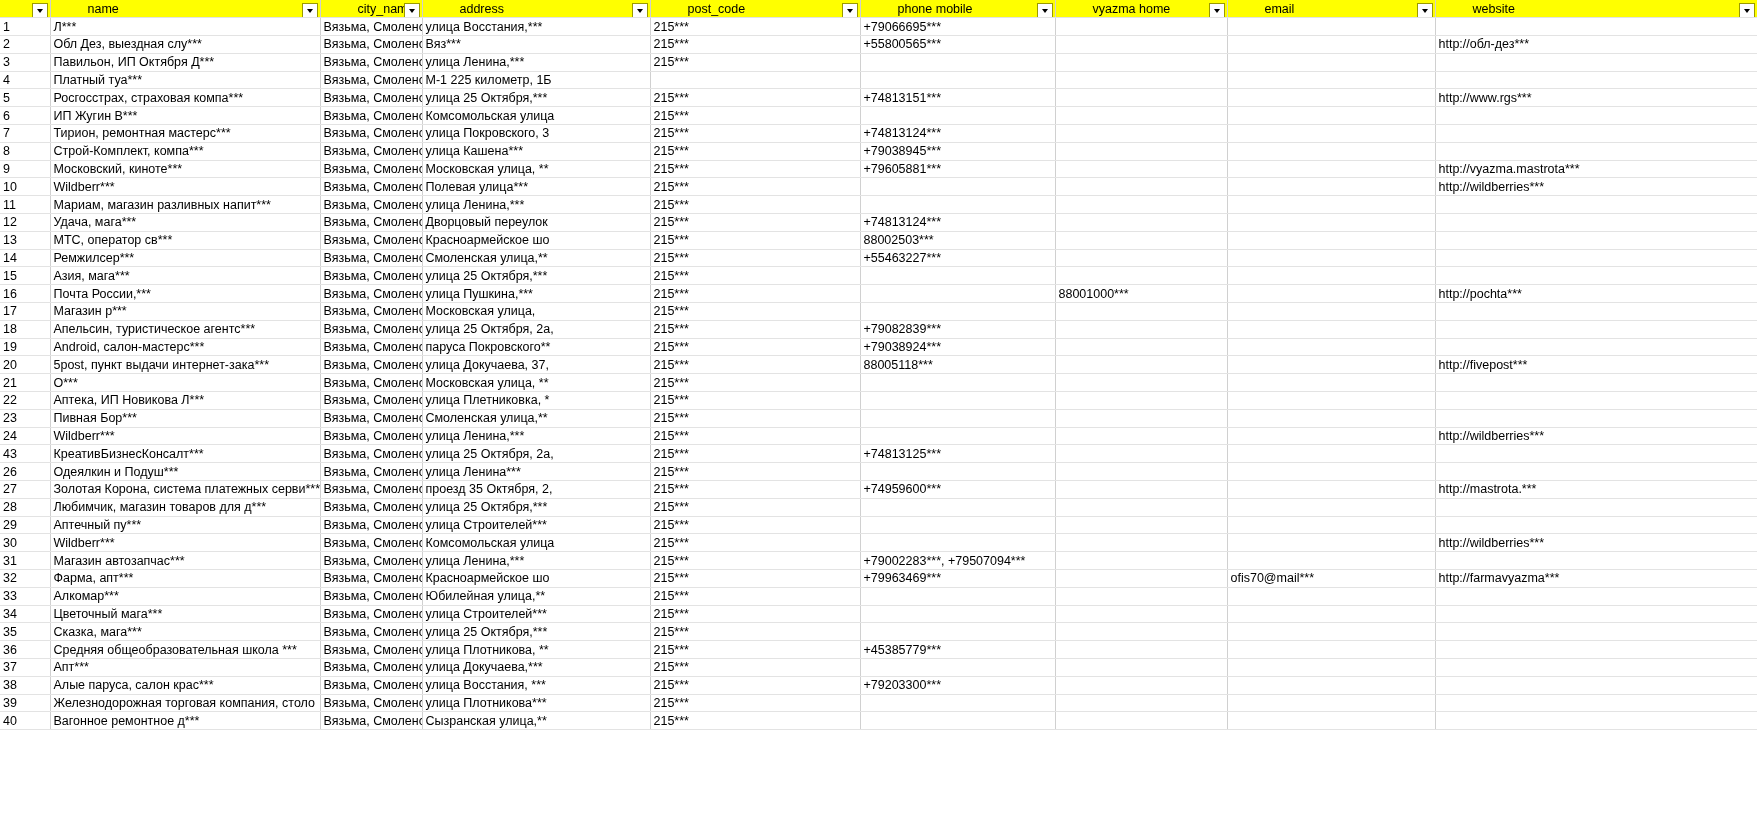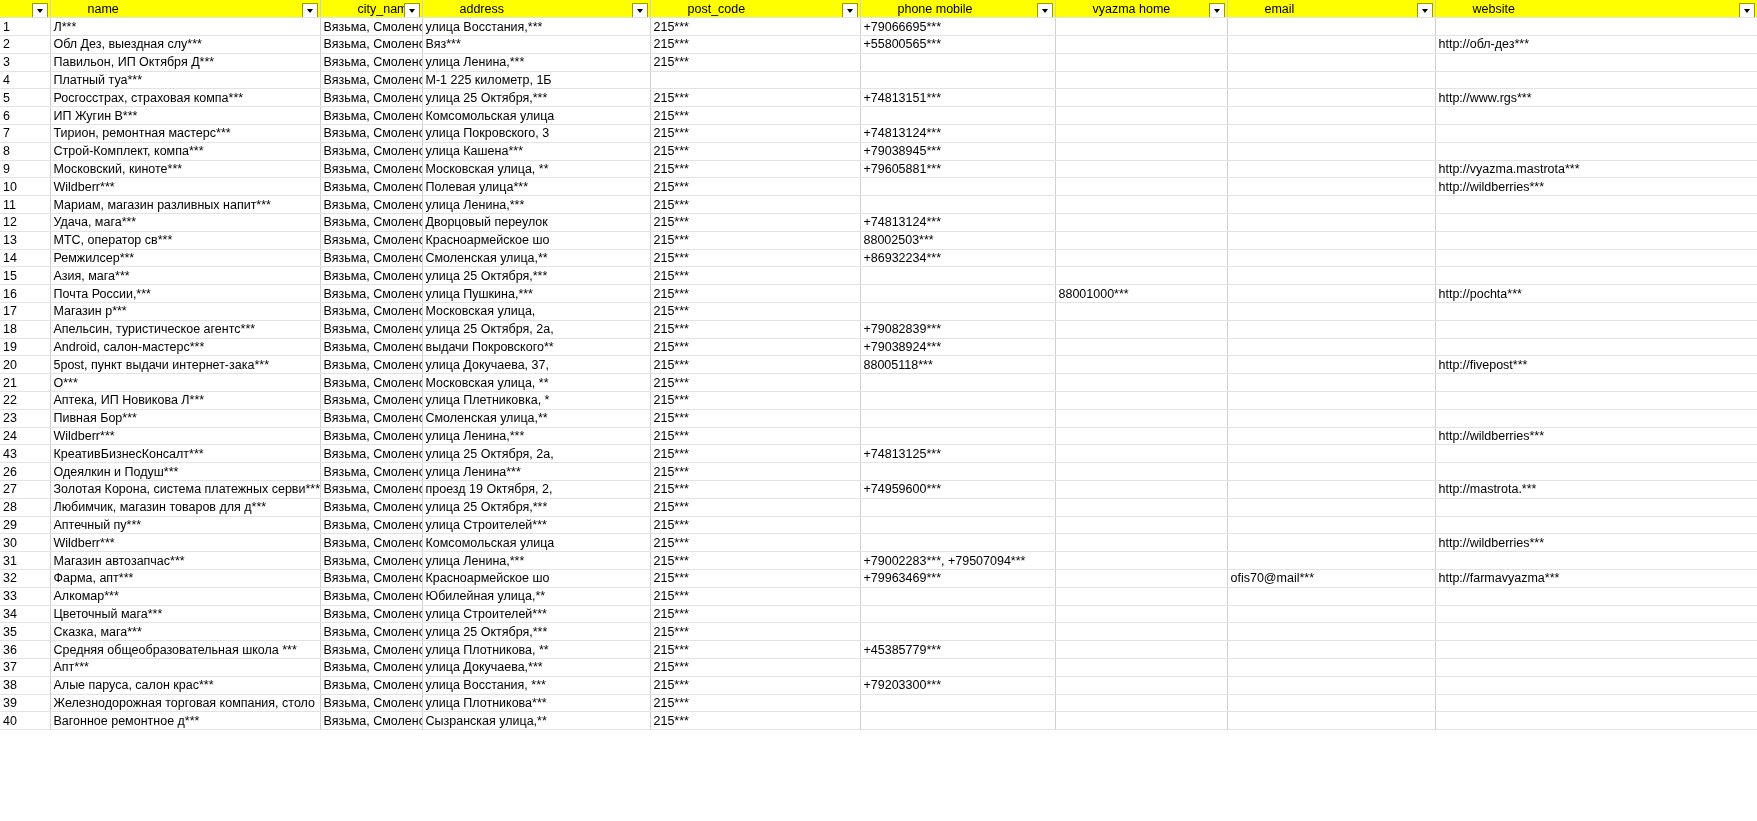--- a/index.html
+++ b/index.html
@@ -302,21 +302,21 @@
           <td class="col-phone_home"></td>
           <td class="col-email"></td>
           <td class="col-website"></td>
         </tr>
         <tr>
           <td class="col-id">14</td>
           <td class="col-name">Ремжилсер***</td>
           <td class="col-city_name">Вязьма, Смоленская</td>
           <td class="col-address">Смоленская улица,**</td>
           <td class="col-post_code">215***</td>
-          <td class="col-phone_mobile">+86932234***</td>
+          <td class="col-phone_mobile">+55463227***</td>
           <td class="col-phone_home"></td>
           <td class="col-email"></td>
           <td class="col-website"></td>
         </tr>
         <tr>
           <td class="col-id">15</td>
           <td class="col-name">Азия, мага***</td>
           <td class="col-city_name">Вязьма, Смоленская</td>
           <td class="col-address">улица 25 Октября,***</td>
           <td class="col-post_code">215***</td>
@@ -355,21 +355,21 @@
           <td class="col-post_code">215***</td>
           <td class="col-phone_mobile">+79082839***</td>
           <td class="col-phone_home"></td>
           <td class="col-email"></td>
           <td class="col-website"></td>
         </tr>
         <tr>
           <td class="col-id">19</td>
           <td class="col-name">Android, салон-мастерс***</td>
           <td class="col-city_name">Вязьма, Смоленская</td>
-          <td class="col-address">выдачи Покровского**</td>
+          <td class="col-address">паруса Покровского**</td>
           <td class="col-post_code">215***</td>
           <td class="col-phone_mobile">+79038924***</td>
           <td class="col-phone_home"></td>
           <td class="col-email"></td>
           <td class="col-website"></td>
         </tr>
         <tr>
           <td class="col-id">20</td>
           <td class="col-name">5post, пункт выдачи интернет-зака***</td>
           <td class="col-city_name">Вязьма, Смоленская</td>
@@ -443,21 +443,21 @@
           <td class="col-post_code">215***</td>
           <td class="col-phone_mobile"></td>
           <td class="col-phone_home"></td>
           <td class="col-email"></td>
           <td class="col-website"></td>
         </tr>
         <tr>
           <td class="col-id">27</td>
           <td class="col-name">Золотая Корона, система платежных серви***</td>
           <td class="col-city_name">Вязьма, Смоленская</td>
-          <td class="col-address">проезд 19 Октября, 2,</td>
+          <td class="col-address">проезд 35 Октября, 2,</td>
           <td class="col-post_code">215***</td>
           <td class="col-phone_mobile">+74959600***</td>
           <td class="col-phone_home"></td>
           <td class="col-email"></td>
           <td class="col-website">http://mastrota.***</td>
         </tr>
         <tr>
           <td class="col-id">28</td>
           <td class="col-name">Любимчик, магазин товаров для д***</td>
           <td class="col-city_name">Вязьма, Смоленская</td>

